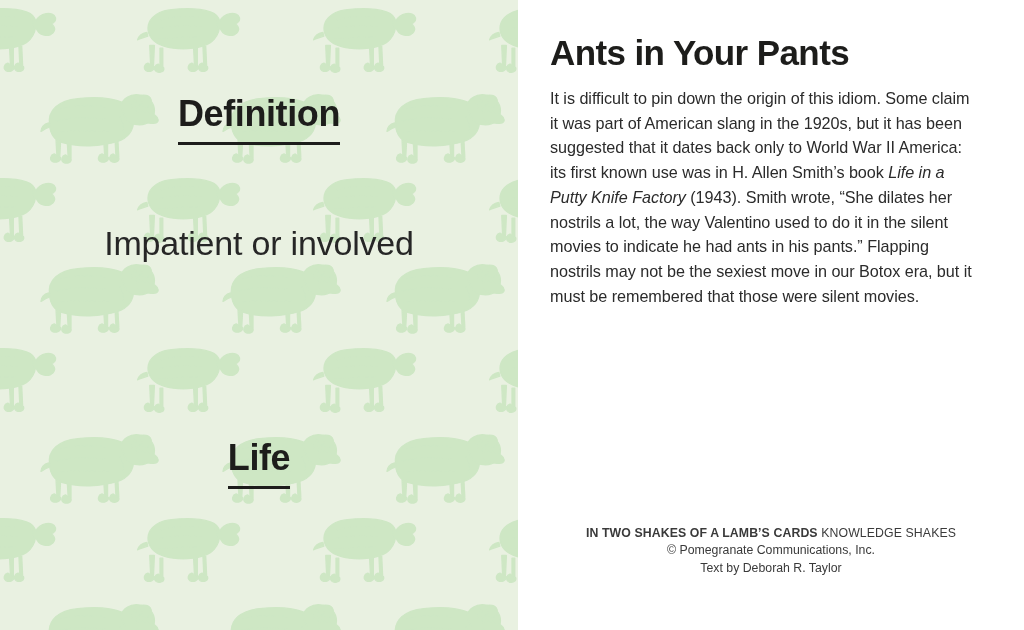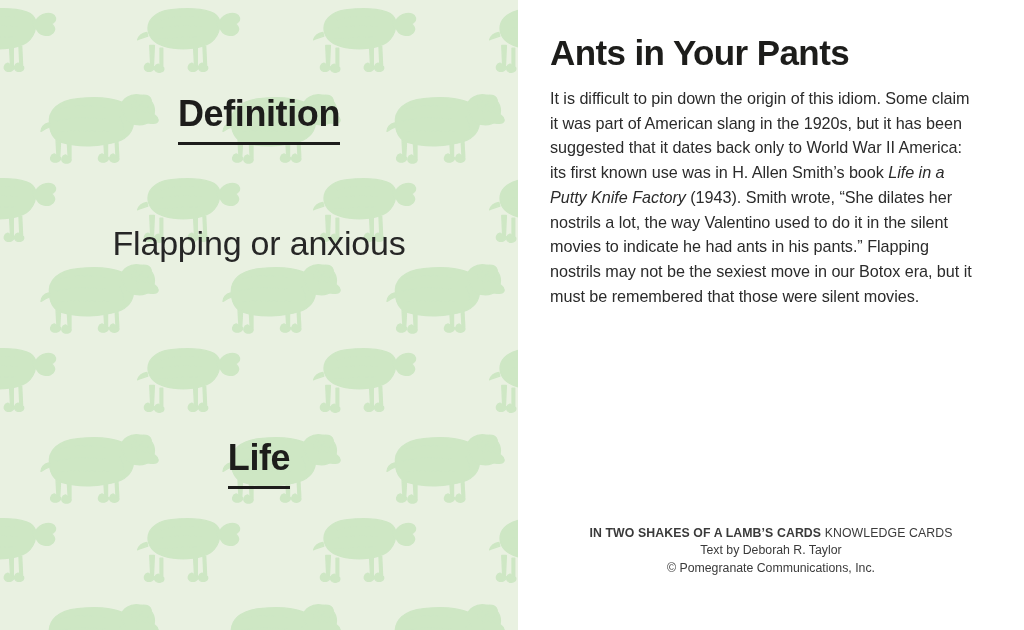--- a/index.html
+++ b/index.html
@@ -903,21 +903,21 @@
       <path d="M84 40 C88 44 90 52 88 58"></path>
     </g>
   </svg>
         </div>
       </div>
 
     <div class="left-content">
 
       <div class="block-definition">
         <div class="section-heading">Definition</div>
-        <div class="section-body definition-value">Flapping or anxious</div>
+        <div class="section-body definition-value">Impatient or involved</div>
       </div>
 
       <div class="block-hint">
         <div class="section-heading">Life</div>
       </div>
 
     </div>
   </div>
 
   <div class="right-panel">
@@ -925,20 +925,20 @@
     <div class="right-inner">
       <h1 class="idiom-title">Ants in Your Pants</h1>
 
       <p class="idiom-body">
         <span>It is difficult to pin down the origin of this idiom. Some claim it was part of American slang in the 1920s, but it has been suggested that it dates back only to World War II America: its first known use was in H. Allen Smith’s book </span><em>Life in a Putty Knife Factory</em><span> (1943). Smith wrote, “She dilates her nostrils a lot, the way Valentino used to do it in the silent movies to indicate he had ants in his pants.” Flapping nostrils may not be the sexiest move in our Botox era, but it must be remembered that those were silent movies.</span>
       </p>
     </div>
 
     <div class="footer">
       <div class="footer-line footer-series">
-        <span class="series-name">IN TWO SHAKES OF A LAMB’S CARDS</span><span> KNOWLEDGE CARDS</span>
+        <span class="series-name">IN TWO SHAKES OF A LAMB’S CARDS</span><span> KNOWLEDGE SHAKES</span>
       </div>
+      <div class="footer-line footer-sub">© Pomegranate Communications, Inc.</div>
       <div class="footer-line footer-sub">Text by Deborah R. Taylor</div>
-      <div class="footer-line footer-sub">© Pomegranate Communications, Inc.</div>
     </div>
 
   </div>
 </div>
 
 </body></html>

